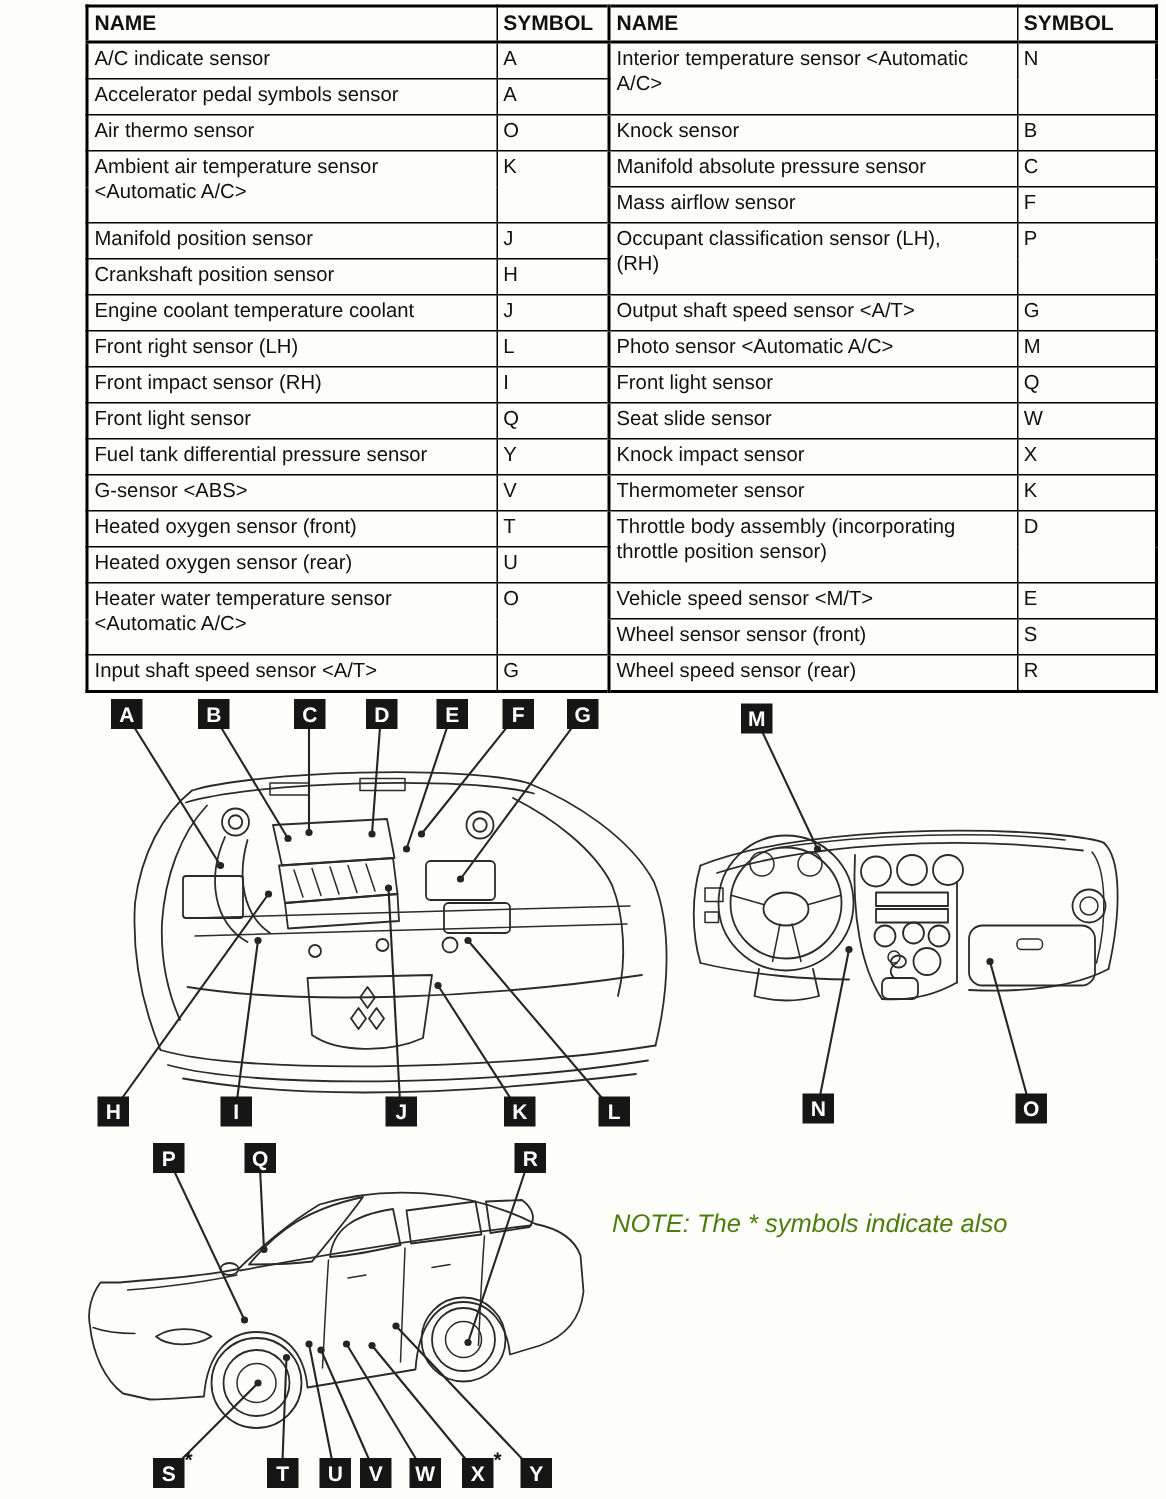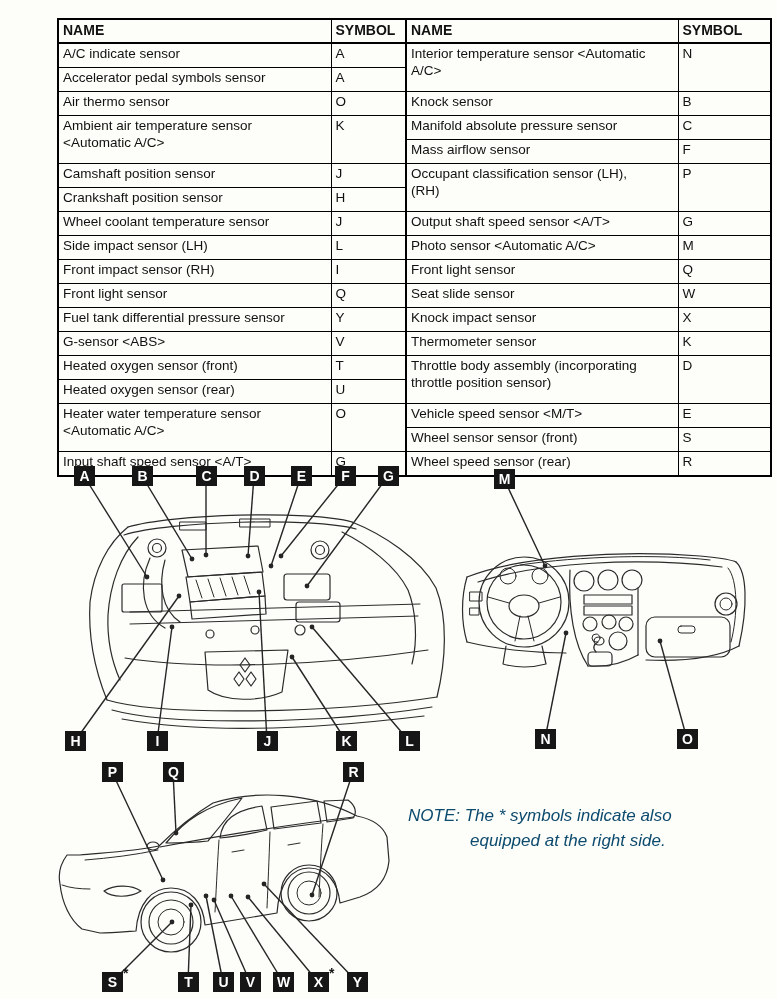--- a/index.html
+++ b/index.html
@@ -3,21 +3,21 @@
 <meta charset="utf-8">
 <style>
   html,body{margin:0;padding:0;}
   body{
     width:777px;height:999px;position:relative;overflow:hidden;
     background:#fdfdf9;color:#111;
     font-family:"Liberation Sans","DejaVu Sans",sans-serif;
   }
   
   table.sensor-table{
-    position:absolute;left:57px;top:18px;width:713px;
+    position:absolute;left:57px;top:3px;width:713px;
     border-collapse:collapse;table-layout:fixed;
     border:2px solid #000;
     padding-left:31px;
   }
   .sensor-table th,.sensor-table td{
     border:1px solid #000;
     font-size:13.5px;line-height:16.5px;
     padding:2px 3px 2px 4px;
     vertical-align:top;text-align:left;
     white-space:pre-line;
@@ -49,21 +49,21 @@
     z-index:5;
   }
   .callout .ast{
     position:absolute;left:21px;top:-7px;
     color:#161616;font-size:14px;font-weight:bold;
   }
   
   .note{
     position:absolute;left:408px;top:803px;
     font-size:17px;font-style:italic;line-height:25px;
-    color:#0c4a6e;
+    color:#4d7c0f;
   }
   .note .line2{padding-left:62px;}
 </style>
 </head>
 <body>
 
 <table class="sensor-table">
   <colgroup>
     <col style="width:273px">
       <col style="width:75px">
@@ -101,38 +101,38 @@
 &lt;Automatic A/C&gt;</td>
         <td rowspan="2">K</td>
         <td class="split">Manifold absolute pressure sensor</td>
         <td>C</td>
       </tr>
       <tr>
         <td class="split">Mass airflow sensor</td>
         <td>F</td>
       </tr>
       <tr>
-        <td>Camshaft position sensor</td>
+        <td>Manifold position sensor</td>
         <td>J</td>
         <td class="split" rowspan="2">Occupant classification sensor (LH),
 (RH)</td>
         <td rowspan="2">P</td>
       </tr>
       <tr>
         <td>Crankshaft position sensor</td>
         <td>H</td>
       </tr>
       <tr>
-        <td>Wheel coolant temperature sensor</td>
+        <td>Engine coolant temperature coolant</td>
         <td>J</td>
         <td class="split">Output shaft speed sensor &lt;A/T&gt;</td>
         <td>G</td>
       </tr>
       <tr>
-        <td>Side impact sensor (LH)</td>
+        <td>Front right sensor (LH)</td>
         <td>L</td>
         <td class="split">Photo sensor &lt;Automatic A/C&gt;</td>
         <td>M</td>
       </tr>
       <tr>
         <td>Front impact sensor (RH)</td>
         <td>I</td>
         <td class="split">Front light sensor</td>
         <td>Q</td>
       </tr>
@@ -414,14 +414,13 @@
       <span>X</span>
       <span class="ast">*</span>
     </div>
     <div class="callout" style="left: 347px; top: 972px;">
       <span>Y</span>
     </div>
   </div>
 
 <div class="note">
   <div>NOTE: The * symbols indicate also</div>
-  <div class="line2">equipped at the right side.</div>
 </div>
 
 </body></html>

